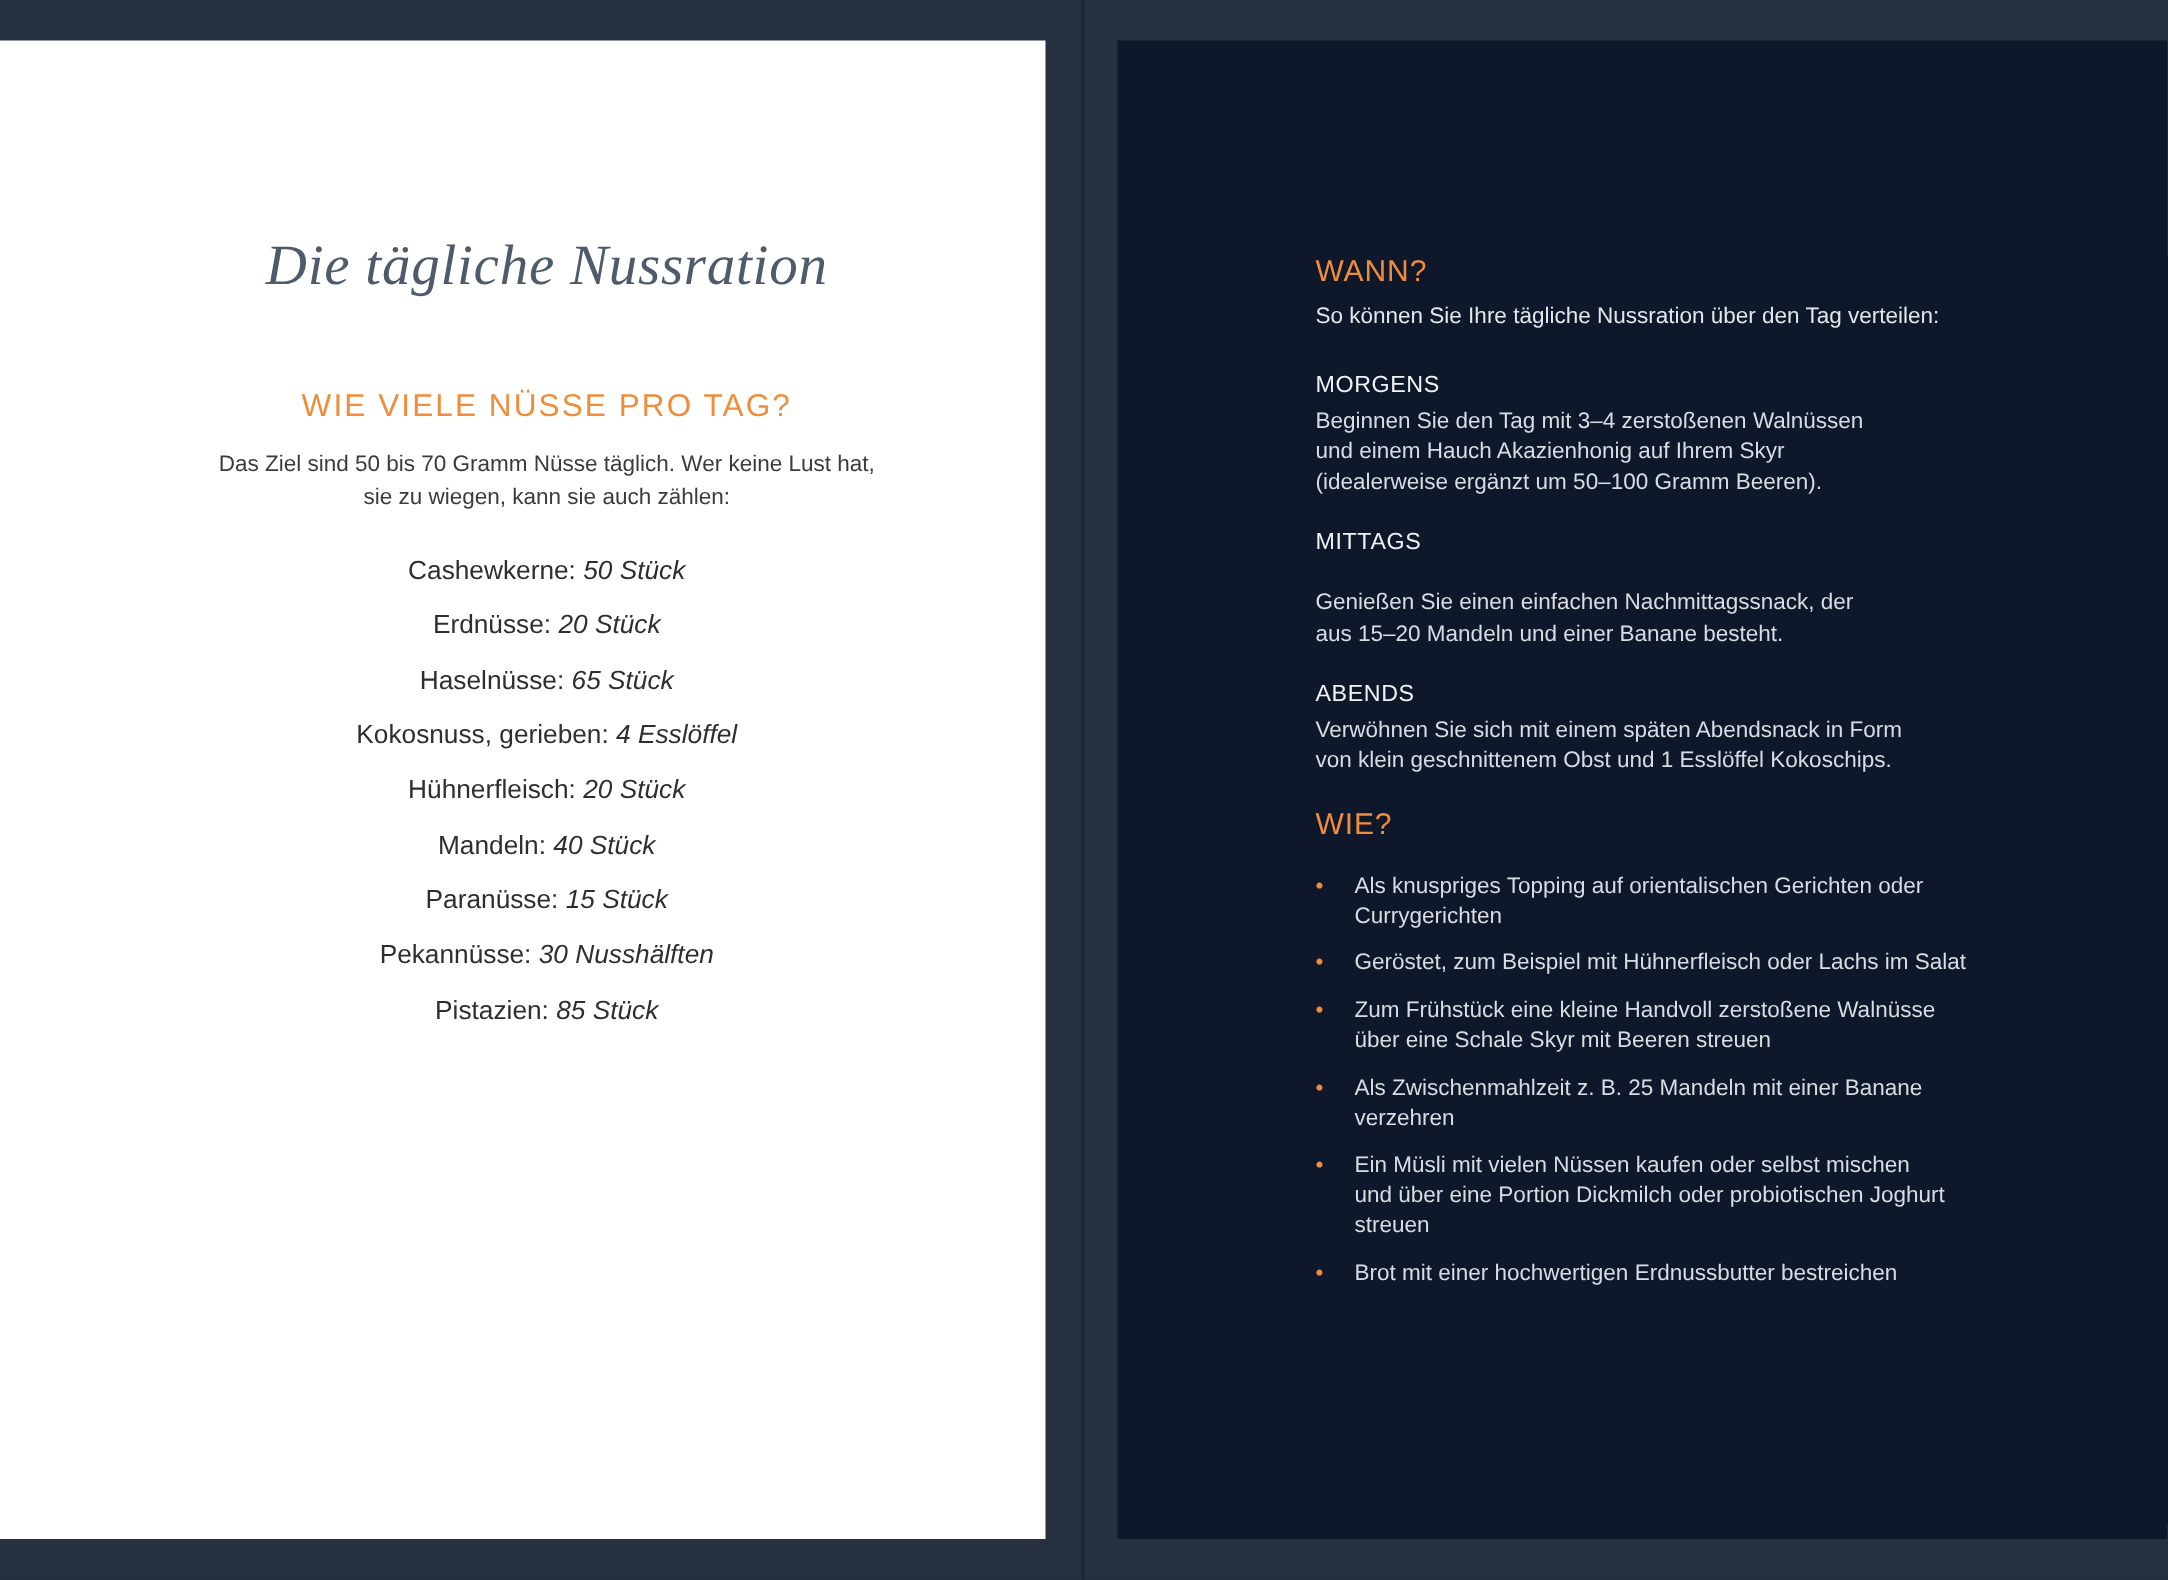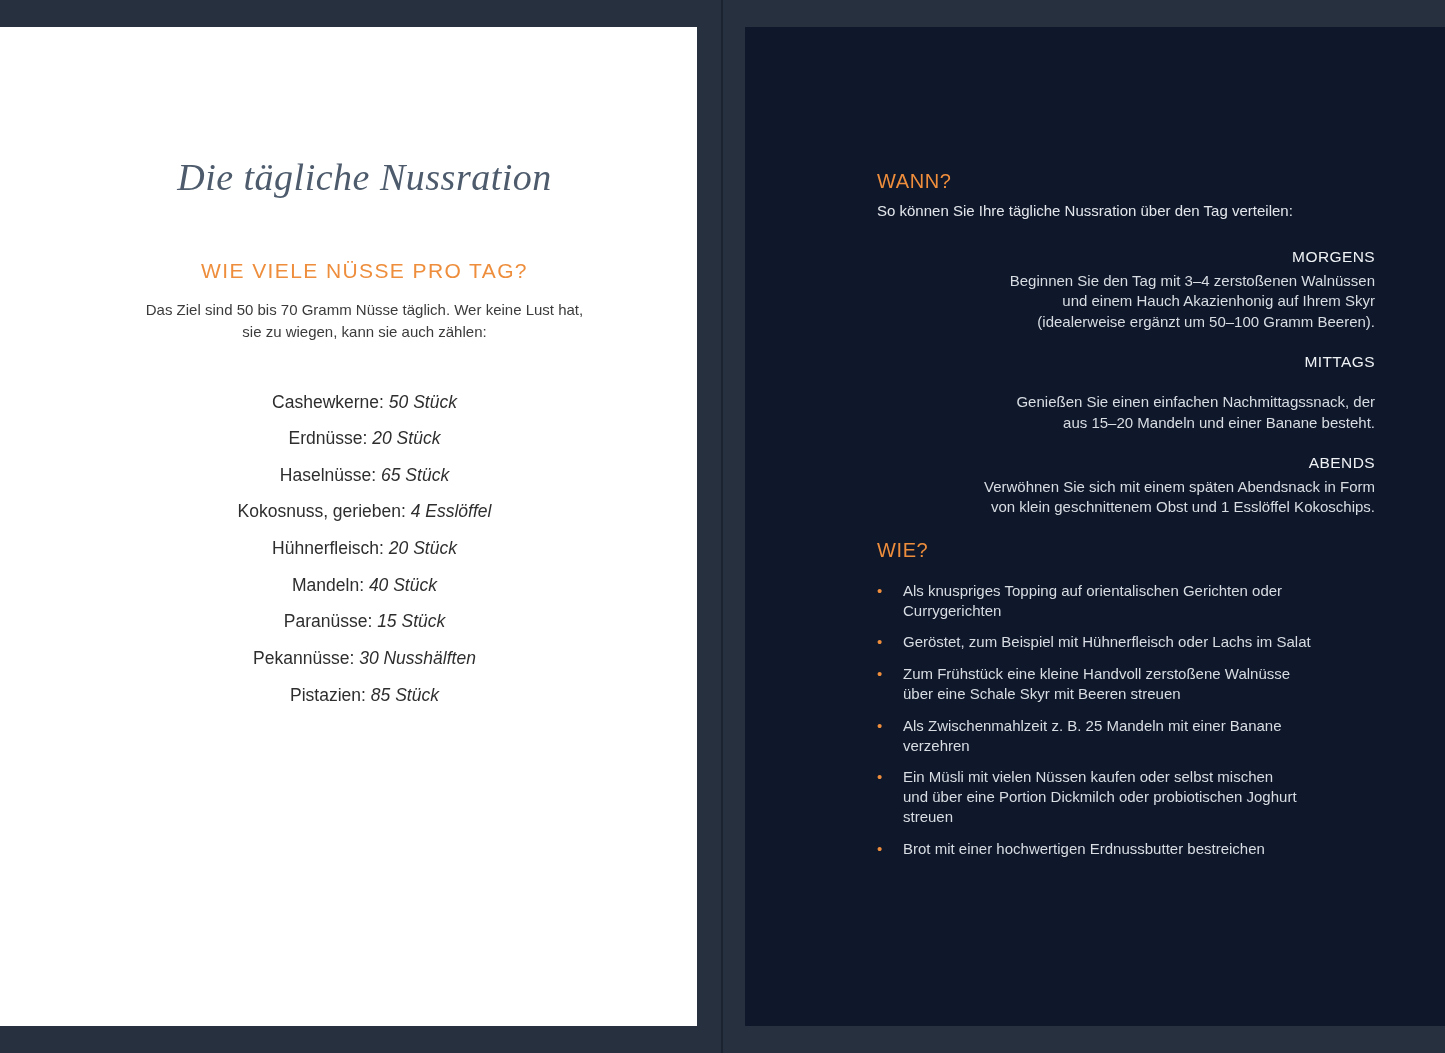--- a/index.html
+++ b/index.html
@@ -51,21 +51,21 @@
   .left-heading {
     font-size: 21px;
     font-weight: 500;
     letter-spacing: 1.4px;
     margin-bottom: 16px;
   }
   .left-intro {
     font-size: 15px;
     line-height: 1.45;
     color: #3b3b3b;
-    margin-bottom: 49px;
+    margin-bottom: 27px;
   }
   .nut-list { list-style: none; }
   .nut-list li {
     font-size: 17.5px;
     line-height: 1.18;
     margin-bottom: 16px;
     color: #2e2e2e;
   }
   .nut-amount { font-style: italic; }
 
@@ -74,21 +74,21 @@
     font-size: 20px;
     font-weight: 500;
     letter-spacing: 0.6px;
     margin-bottom: 9px;
   }
   .rp-intro {
     font-size: 15px;
     color: #e3e7ec;
     margin-bottom: 29px;
   }
-  .daypart { margin-bottom: 21px; text-align: right; }
+  .daypart { margin-bottom: 21px; }
   .daypart-label {
     font-size: 15.5px;
     letter-spacing: 0.4px;
     color: #f0f3f6;
     margin-bottom: 5px;
   }
   .daypart-text {
     font-size: 15px;
     line-height: 1.36;
     color: #d8dde3;

